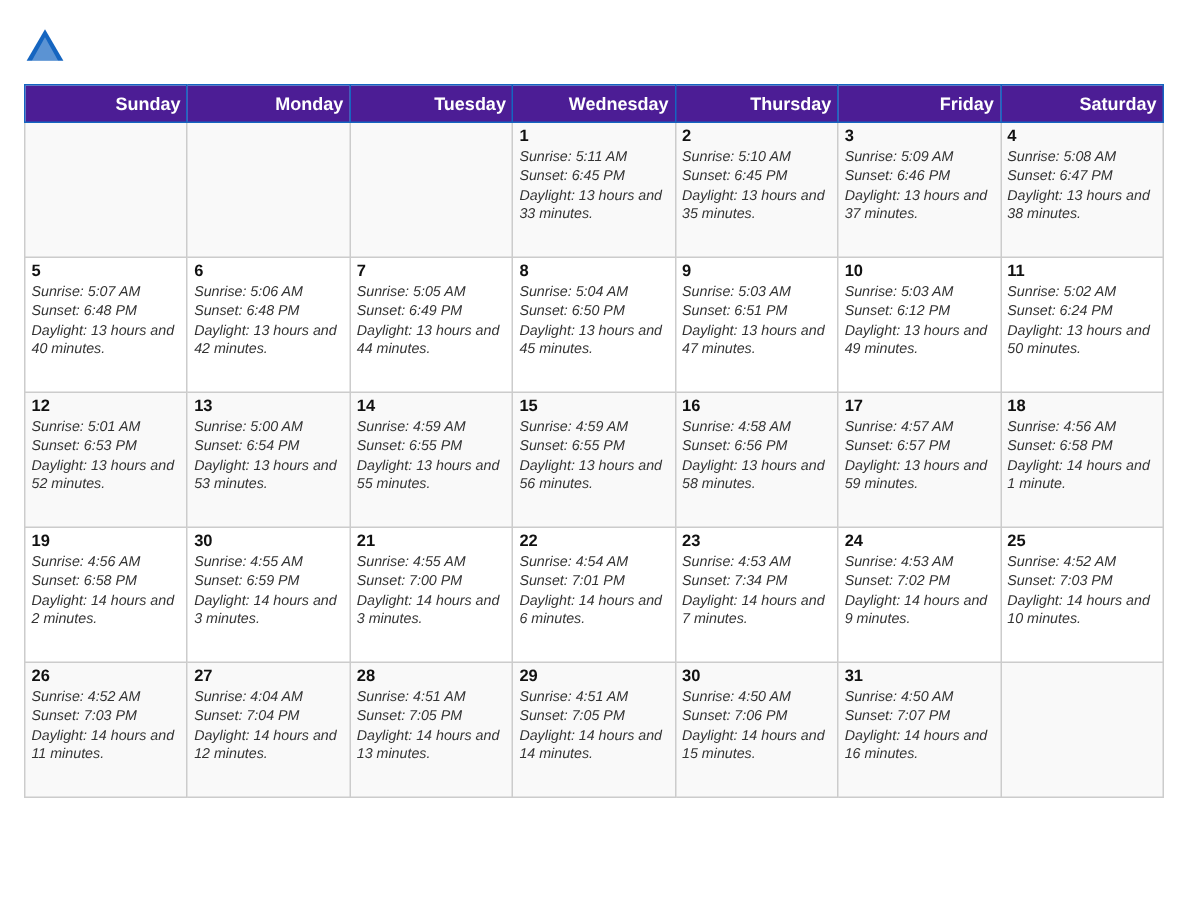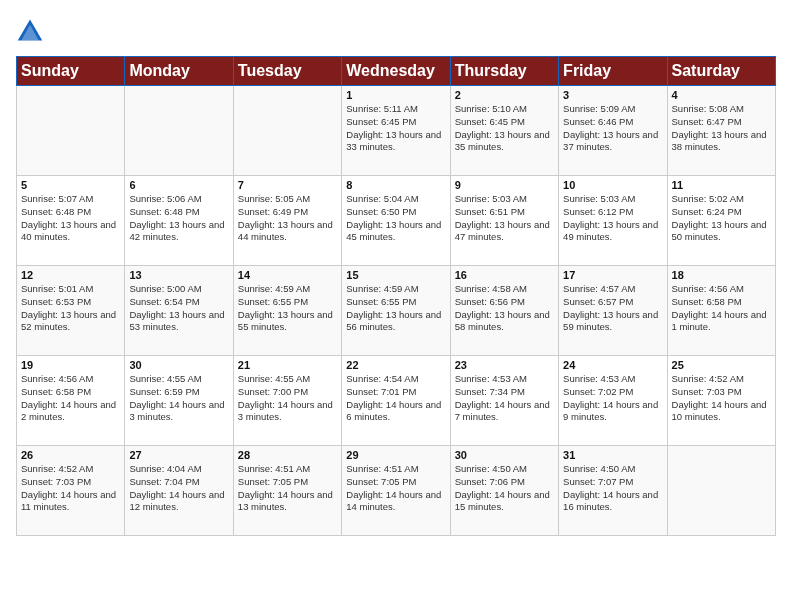--- a/index.html
+++ b/index.html
@@ -41,26 +41,26 @@
     .location {
       font-size: 14px;
       color: #333;
     }
     table {
       width: 100%;
       border-collapse: collapse;
       table-layout: fixed;
     }
     thead tr th {
-      background: #7f1d1d;
+      background: #4c1d95;
       color: #fff;
-      font-size: 16px;
+      font-size: 12px;
       font-weight: bold;
       padding: 5px 4px;
-      text-align: left;
+      text-align: right;
       border: 1px solid #1565C0;
     }
     tbody tr td {
       vertical-align: top;
       border: 1px solid #ccc;
       padding: 3px 4px;
       font-size: 10px;
       color: #222;
       height: 90px;
     }
@@ -73,20 +73,21 @@
     .day-number {
       font-weight: bold;
       font-size: 11px;
       margin-bottom: 2px;
       color: #111;
     }
     .cell-content {
       font-size: 9.5px;
       line-height: 1.35;
       color: #333;
+      font-style: italic;
     }
   </style>
 </head>
 <body>
 
 <div class="header">
   <div class="logo">
     <svg class="logo-icon" viewBox="0 0 32 32" xmlns="http://www.w3.org/2000/svg">
       <polygon points="16,4 30,28 2,28" fill="#1565C0"></polygon>
       <polygon points="16,10 26,28 6,28" fill="#fff" opacity="0.3"></polygon>

